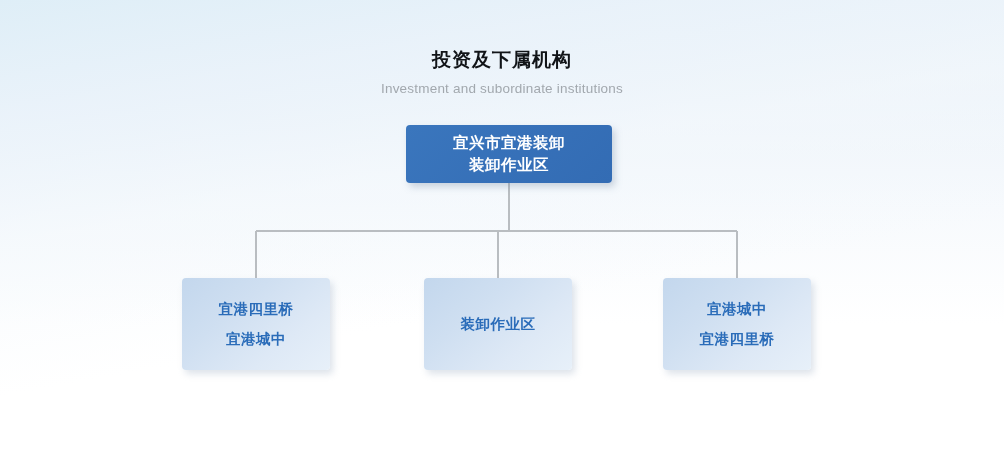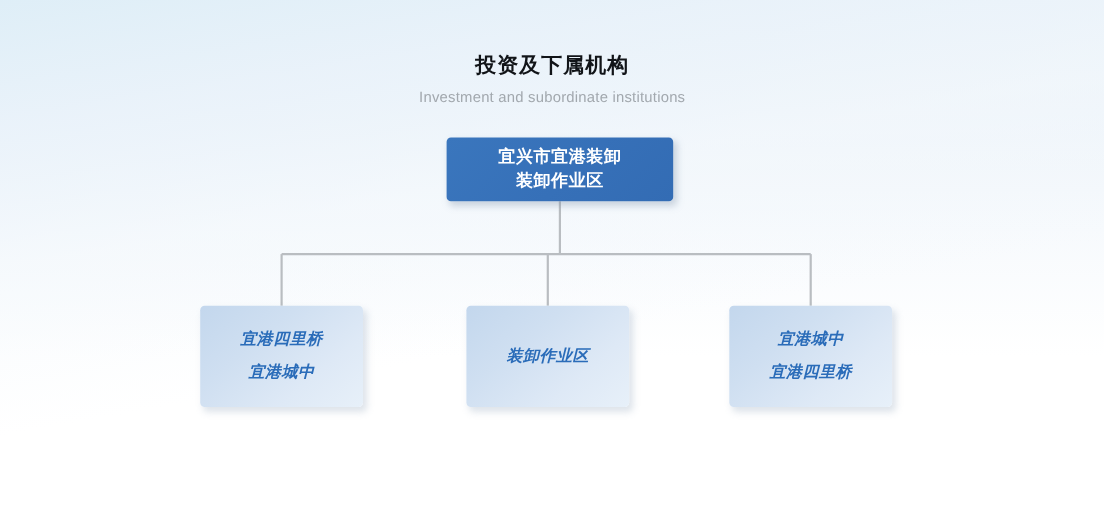--- a/index.html
+++ b/index.html
@@ -109,21 +109,20 @@
     height: 92px;
     background: linear-gradient(140deg, #c3d7ed 0%, #cfdff1 35%, #dee9f6 70%, #e7f0f9 100%);
     box-shadow: 3px 4px 7px rgba(150,168,190,0.32);
   }
   .node-child .node-line {
     color: #2a6cb9;
     font-size: 14.5px;
     font-weight: bold;
     line-height: 30px;
     letter-spacing: 0.5px;
-    font-style: italic;
   }
 
   .child-0 { left: 182px; }
   .child-1 { left: 424px; }
   .child-2 { left: 663px; }
 </style>
 </head>
 <body>
 
 <div class="page">

